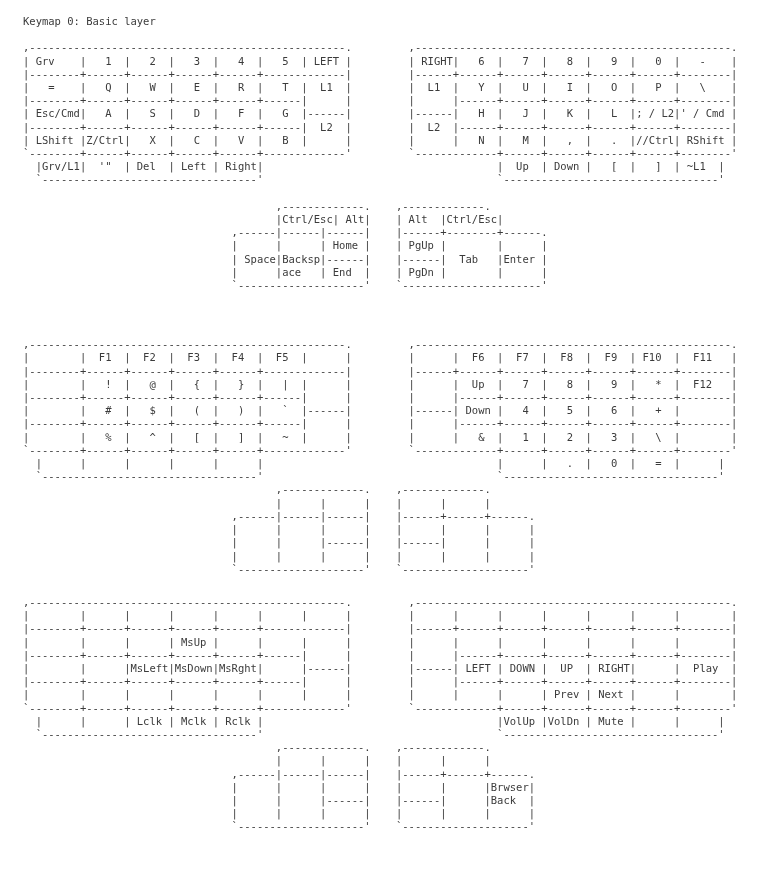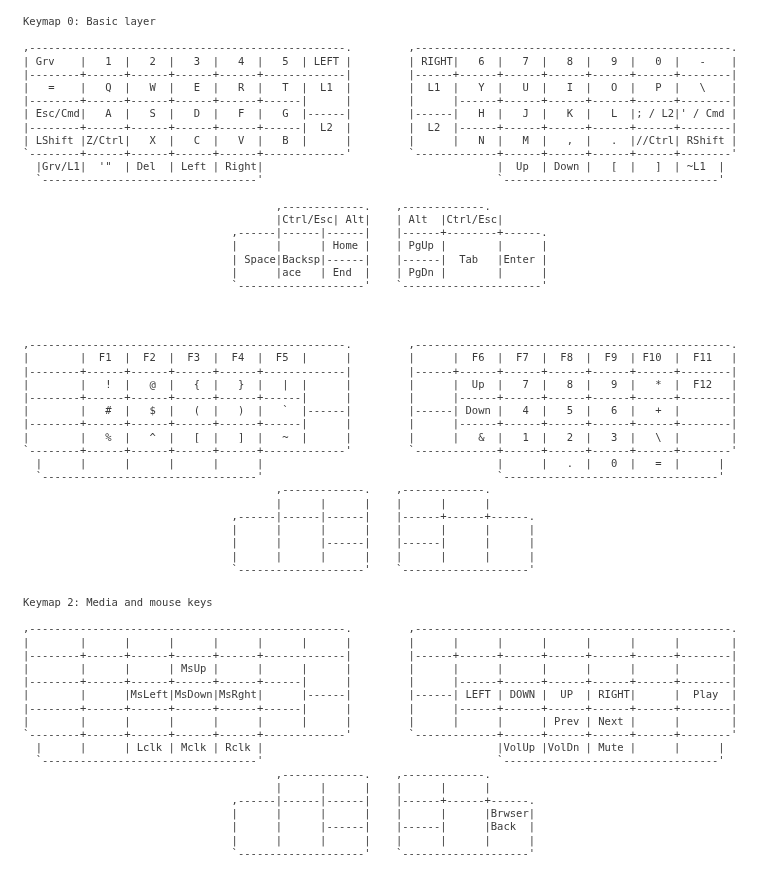--- a/index.html
+++ b/index.html
@@ -75,21 +75,20 @@
                                         ,-------------.    ,-------------.
                                         |      |      |    |      |      |
                                  ,------|------|------|    |------+------+------.
                                  |      |      |      |    |      |      |      |
                                  |      |      |------|    |------|      |      |
                                  |      |      |      |    |      |      |      |
                                  `--------------------'    `--------------------'</pre>
   </section>
 
   <section class="km">
-    <pre class="km-title">Keymap 2: Media and mouse keys</pre>
     <pre class="km-art km-art-2">,--------------------------------------------------.         ,--------------------------------------------------.
 |        |      |      |      |      |      |      |         |      |      |      |      |      |      |        |
 |--------+------+------+------+------+-------------|         |------+------+------+------+------+------+--------|
 |        |      |      | MsUp |      |      |      |         |      |      |      |      |      |      |        |
 |--------+------+------+------+------+------|      |         |      |------+------+------+------+------+--------|
 |        |      |MsLeft|MsDown|MsRght|      |------|         |------| LEFT | DOWN |  UP  | RIGHT|      |  Play  |
 |--------+------+------+------+------+------|      |         |      |------+------+------+------+------+--------|
 |        |      |      |      |      |      |      |         |      |      |      | Prev | Next |      |        |
 `--------+------+------+------+------+-------------'         `-------------+------+------+------+------+--------'
   |      |      | Lclk | Mclk | Rclk |                                     |VolUp |VolDn | Mute |      |      |

